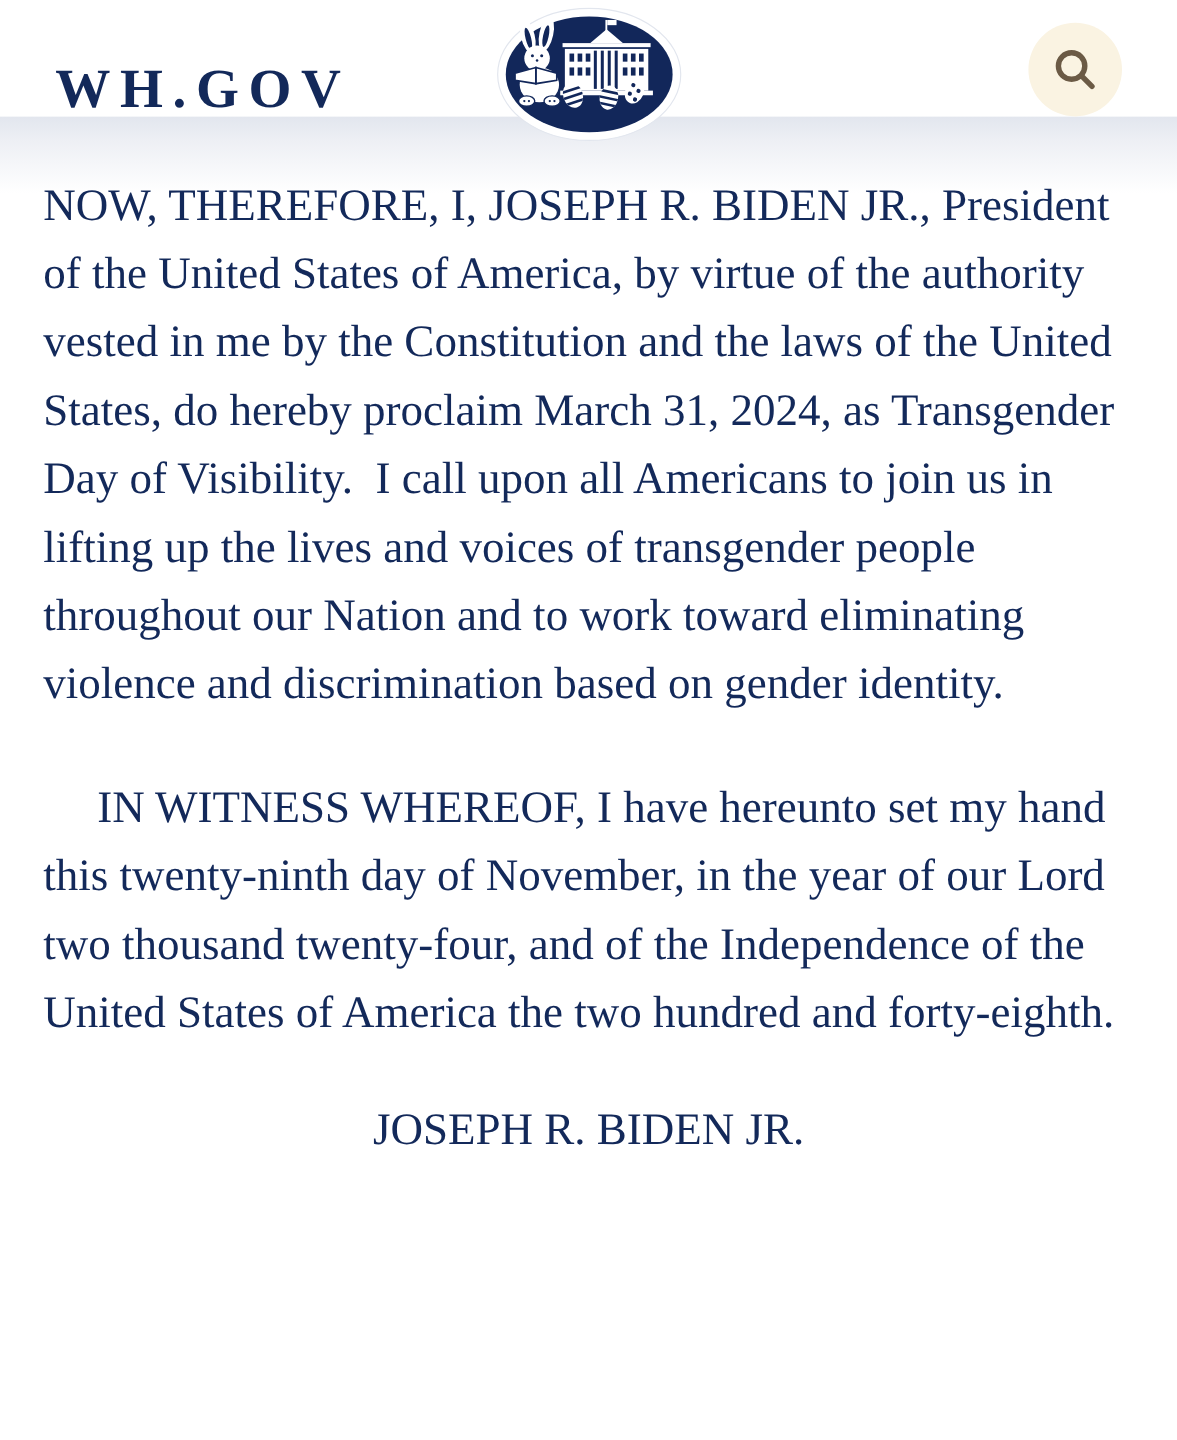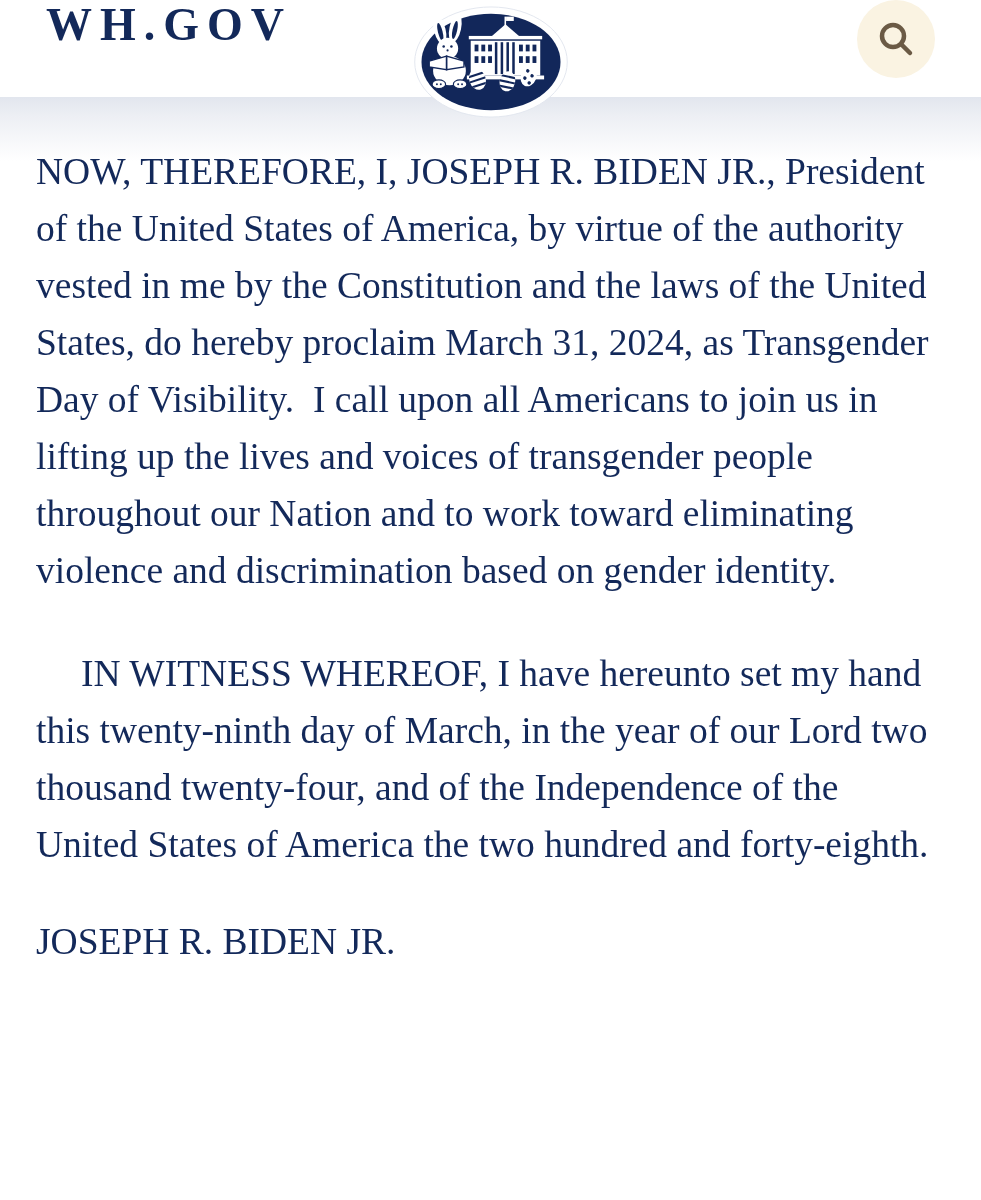--- a/index.html
+++ b/index.html
@@ -10,21 +10,21 @@
     overflow: hidden;
     position: relative;
   }
 
   
   .site-header {
     position: relative;
     height: 97px;
     background: #ffffff;
     display: flex;
-    align-items: flex-start;
+    align-items: flex-end;
     justify-content: space-between;
     padding: 0 46px;
     z-index: 3;
   }
   .brand {
     font-size: 46px;
     font-weight: 700;
     letter-spacing: 8px;
     color: #13295a;
     cursor: pointer;
@@ -71,20 +71,21 @@
   }
   .proclamation p {
     white-space: pre-wrap;
     margin: 0 0 46px 0;
   }
   .proclamation p.indent-first {
     text-indent: 45px;
     margin-bottom: 40px;
   }
   .proclamation p.signature {
+    text-align: center;
     white-space: normal;
     margin-bottom: 0;
   }
 </style>
 </head>
 <body>
 
 <header class="site-header">
   <div class="brand">WH.GOV</div>
 
@@ -190,15 +191,15 @@
       <circle cx="17" cy="17" r="11" stroke="#6b5a45" stroke-width="4.5"></circle>
       <line x1="25.5" y1="25.5" x2="34" y2="34" stroke="#6b5a45" stroke-width="4.5" stroke-linecap="round"></line>
     </svg>
   </button>
 </header>
 
 <div class="header-band"></div>
 
 <main class="proclamation">
   <p>NOW, THEREFORE, I, JOSEPH R. BIDEN JR., President of the United States of America, by virtue of the authority vested in me by the Constitution and the laws of the United States, do hereby proclaim March 31, 2024, as Transgender Day of Visibility.  I call upon all Americans to join us in lifting up the lives and voices of transgender people throughout our Nation and to work toward eliminating violence and discrimination based on gender identity.</p>
-  <p class="indent-first">IN WITNESS WHEREOF, I have hereunto set my hand this twenty-ninth day of March, in the year of our Lord two thousand twenty-four, and of the Independence of the United States of America the two hundred and forty-eighth.</p>
+  <p class="indent-first">IN WITNESS WHEREOF, I have hereunto set my hand this twenty-ninth day of November, in the year of our Lord two thousand twenty-four, and of the Independence of the United States of America the two hundred and forty-eighth.</p>
   <p class="signature">JOSEPH R. BIDEN JR.</p>
 </main>
 
 </body></html>

